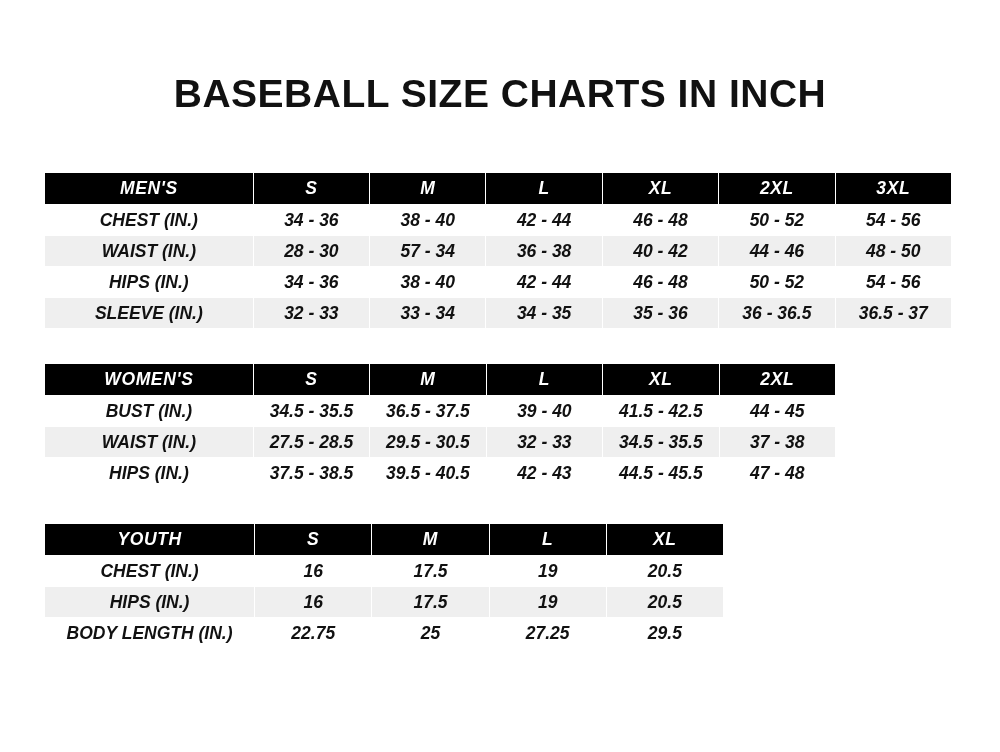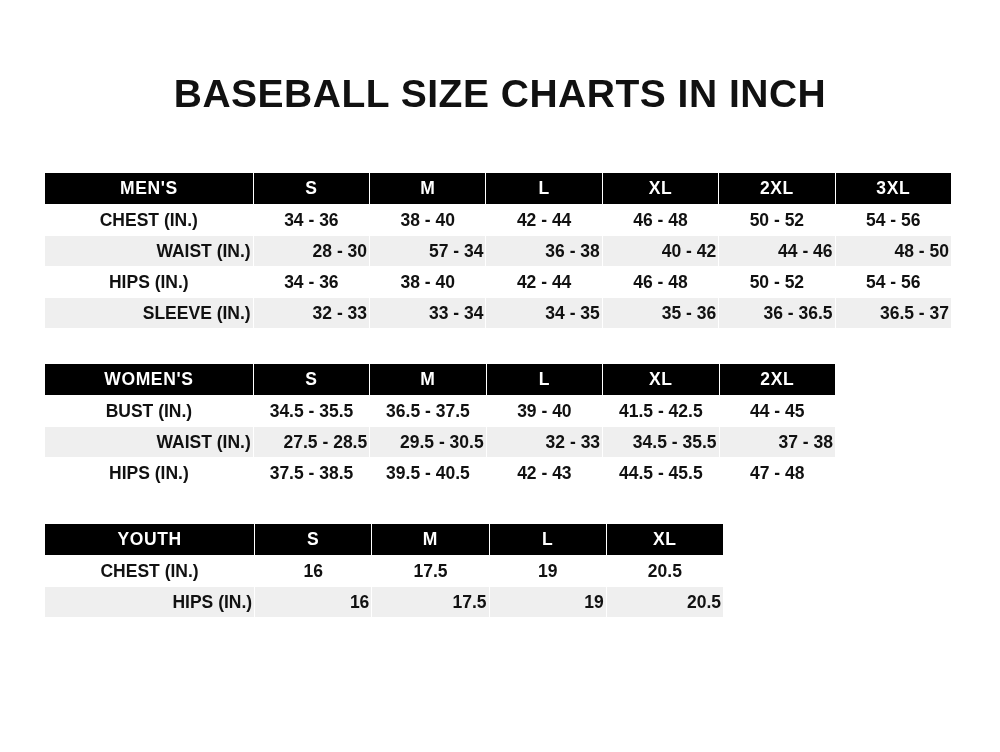--- a/index.html
+++ b/index.html
@@ -31,20 +31,21 @@
   }
   .tables {
     margin-top: 56px;
     padding-left: 44px;
     padding-right: 44px;
   }
   table {
     border-collapse: collapse;
     table-layout: fixed;
     margin-bottom: 34px;
+    font-style: italic;
   }
   table.men { width: 908px; }
   table.women { width: 792px; }
   table.youth { width: 680px; }
 
   th, td {
     border: 1px solid #ffffff;
     font-size: 17.5px;
     font-weight: bold;
     text-align: center;
@@ -59,21 +60,21 @@
     height: 32px;
     letter-spacing: 0.6px;
   }
   thead th.corner {
     text-align: center;
   }
   tbody td {
     color: #111111;
   }
   tbody tr.odd td { background: #ffffff; }
-  tbody tr.even td { background: #efefef; text-align: right; }
+  tbody tr.even td { background: #efefef; }
 
   tbody td.rowlabel {
     text-align: center;
     background: #ffffff;
   }
   tbody tr.even td.rowlabel { background: #efefef; }
 
   
   .men col.lbl { width: 208px; }
   .men col.val { width: 116px; }
@@ -226,17 +227,24 @@
           <td>19</td>
           <td>20.5</td>
         </tr>
         <tr class="even">
           <td class="rowlabel">HIPS (IN.)</td>
           <td>16</td>
           <td>17.5</td>
           <td>19</td>
           <td>20.5</td>
         </tr>
+        <tr class="odd">
+          <td class="rowlabel">BODY LENGTH (IN.)</td>
+          <td>22.75</td>
+          <td>25</td>
+          <td>27.25</td>
+          <td>29.5</td>
+        </tr>
       </tbody>
     </table>
 
   </div>
 </div>
 
 </body></html>

